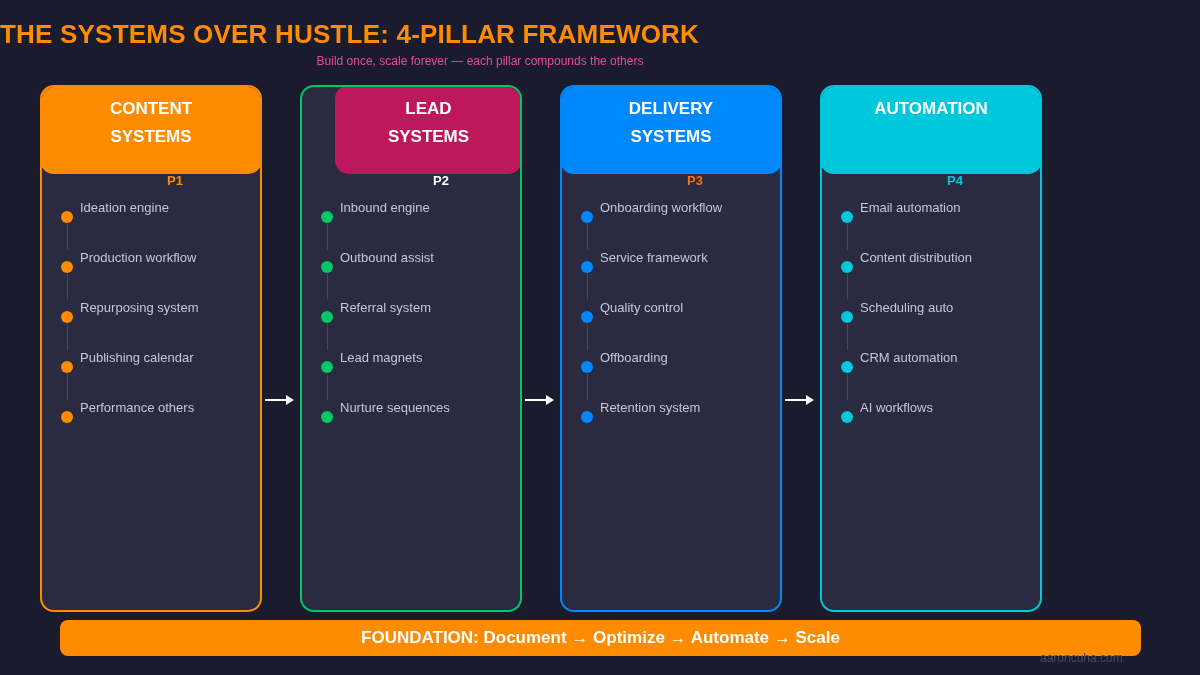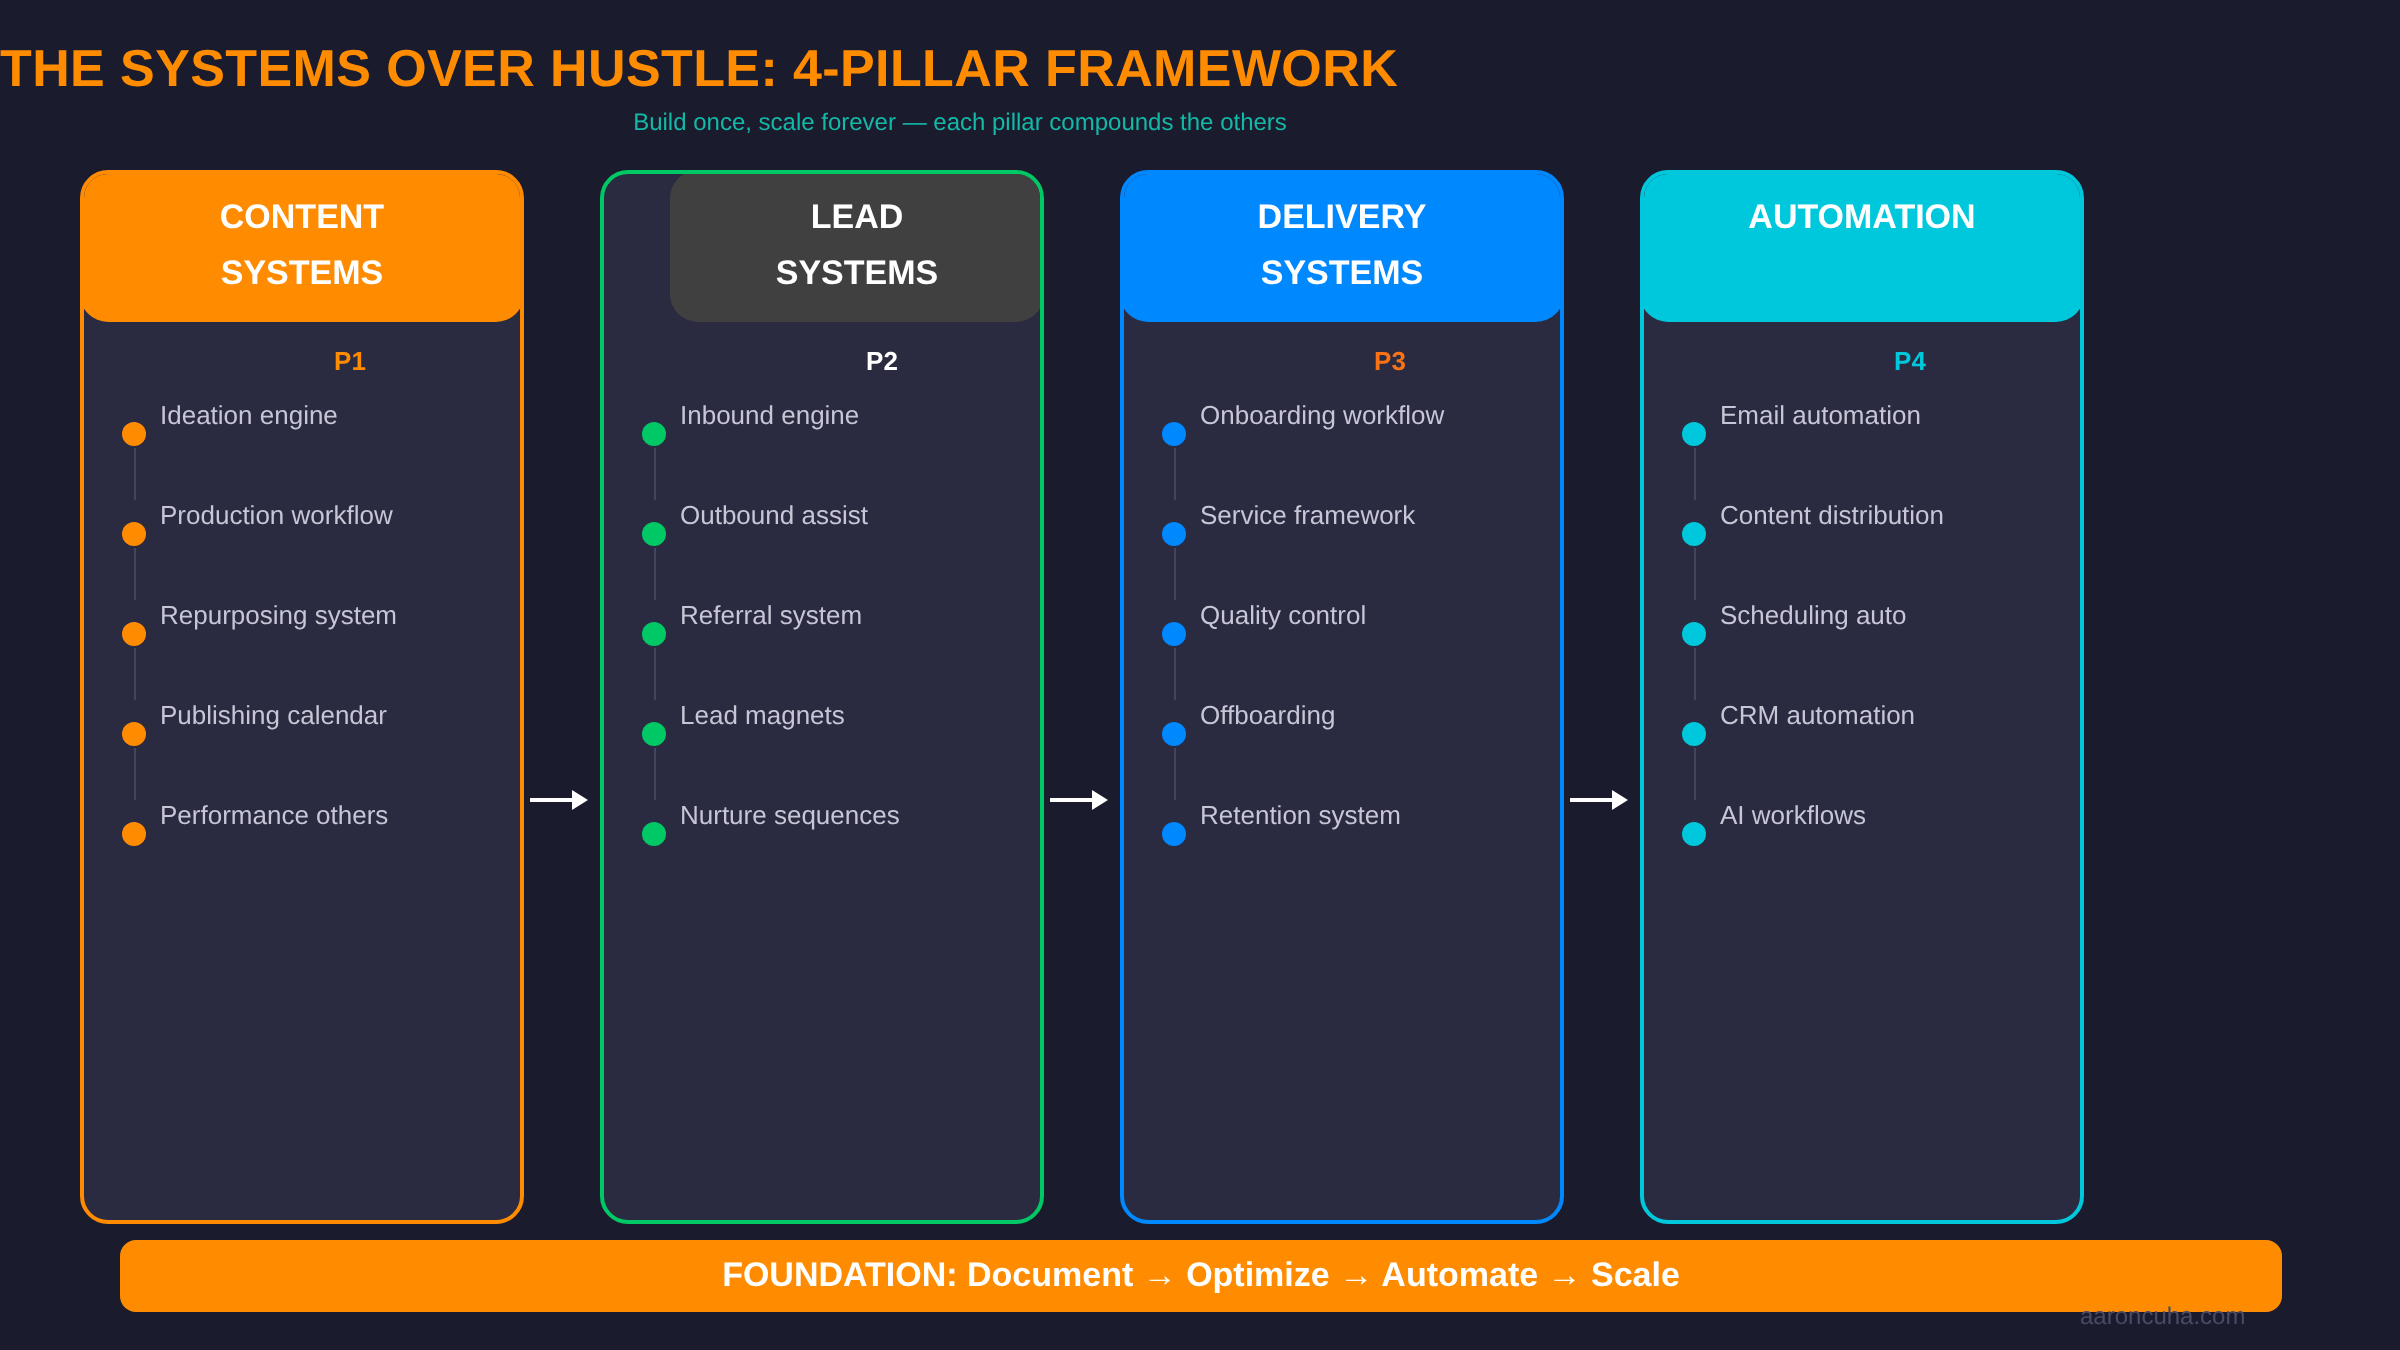--- a/index.html
+++ b/index.html
@@ -9,30 +9,30 @@
     font-family: "Liberation Sans", sans-serif;
     position: relative;
   }
   .title {
     position: absolute; top: 19px; left: 0; width: 1200px;
     text-align: left; font-size: 26px; font-weight: bold;
     color: #ff8c00; letter-spacing: 0.2px;
   }
   .subtitle {
     position: absolute; top: 54px; left: 0; width: 960px;
-    text-align: center; font-size: 12px; color: #14b8a6;
+    text-align: center; font-size: 12px; color: #ec4899;
   }
   .pillar {
     position: absolute; top: 85px; width: 222px; height: 527px;
     border: 2px solid; border-radius: 14px;
     background: #2a2a40;
     overflow: hidden;
   }
   .pillar-header {
-    position: absolute; top: -2px; left: -2px; right: -2px; height: 76px;
+    position: absolute; top: -2px; left: -2px; right: -2px; height: 89px;
     border-radius: 14px;
     text-align: center; color: #ffffff; font-weight: bold; font-size: 17px;
     padding-top: 10px; line-height: 28px;
   }
   .pillar-tag {
     position: absolute; top: 86px; left: 0; right: 0;
     text-align: center; font-size: 13px; font-weight: bold; margin-left: 48px;
   }
   .items { position: absolute; top: 113px; left: 0; right: 0; }
   .item { position: relative; height: 50px; }
@@ -107,21 +107,21 @@
       </div>
   </div>
 </div>
 
 <div class="arrow" style="left:265px;">
     <span class="shaft"></span>
     <span class="head"></span>
   </div>
 
 <div class="pillar" style="left:300px; border-color:#00c864;">
-  <div class="pillar-header" style="background:#404040;margin-left:35px;">
+  <div class="pillar-header" style="background:#be185d;margin-left:35px;">
     <div>LEAD</div>
     <div>SYSTEMS</div>
   </div>
   <div class="pillar-tag" style="color:#ffffff;padding-left:12px;">P2</div>
   <div class="items">
     <div class="item">
         <span class="dot" style="background:#00c864;"></span>
         <span class="connector"></span>
         <span class="item-label">Inbound engine</span>
       </div>

